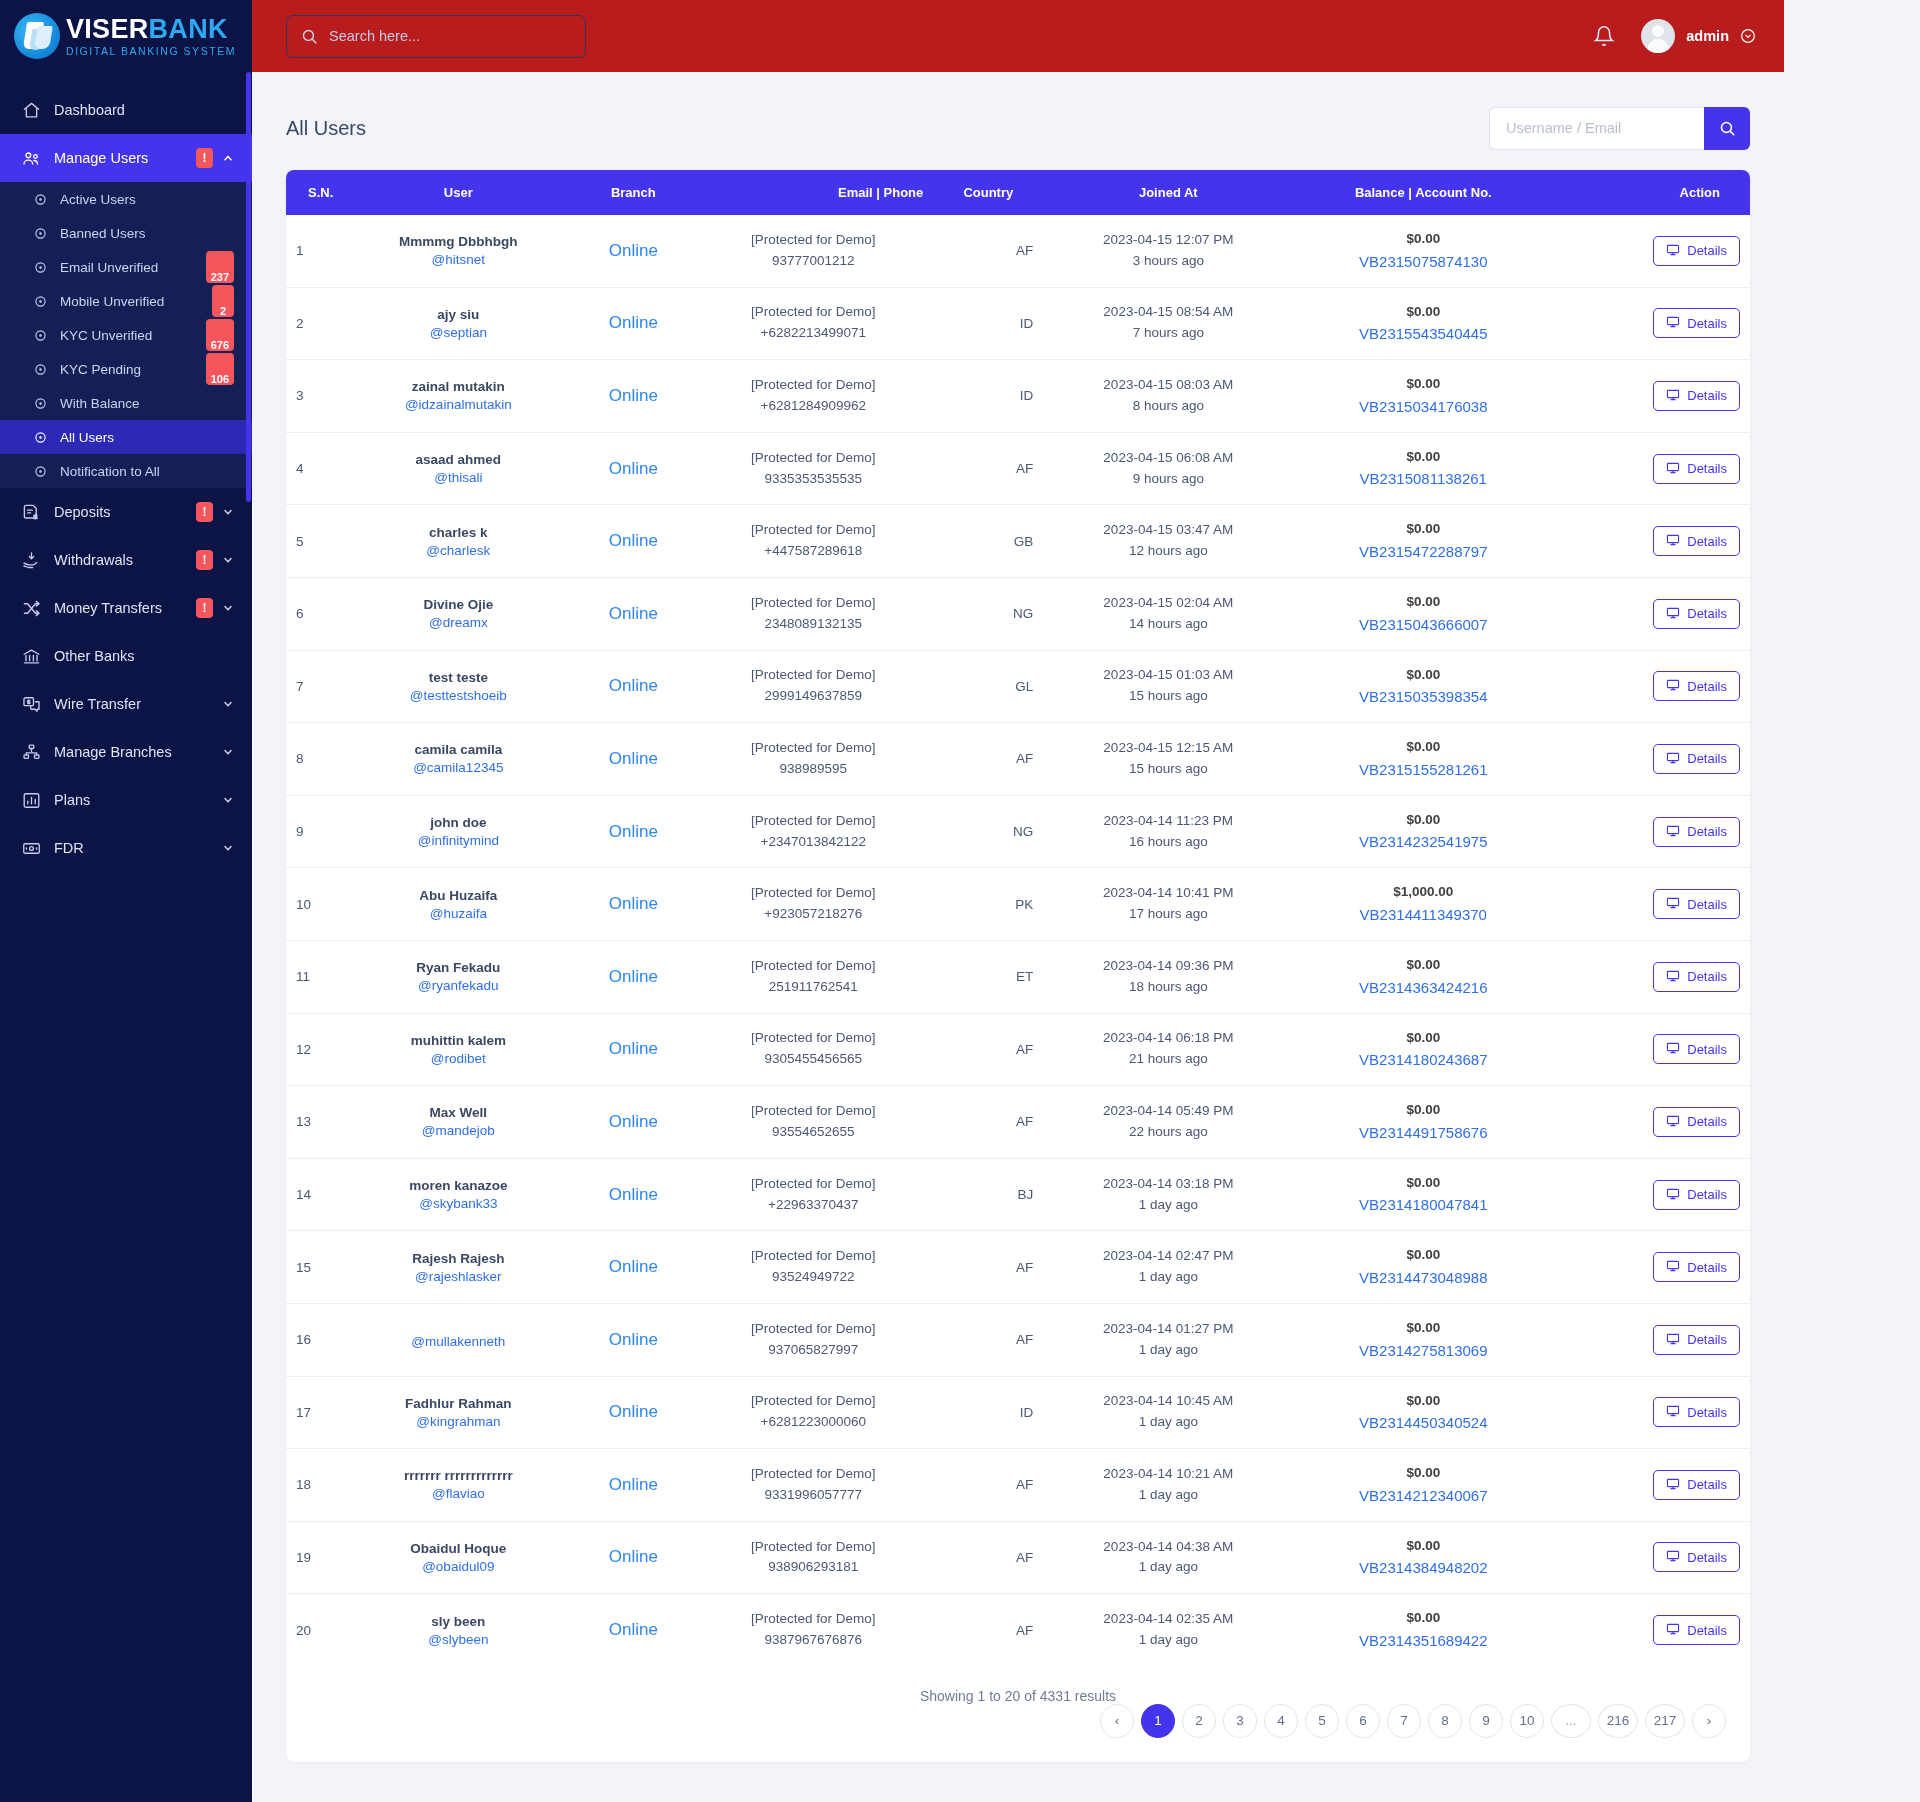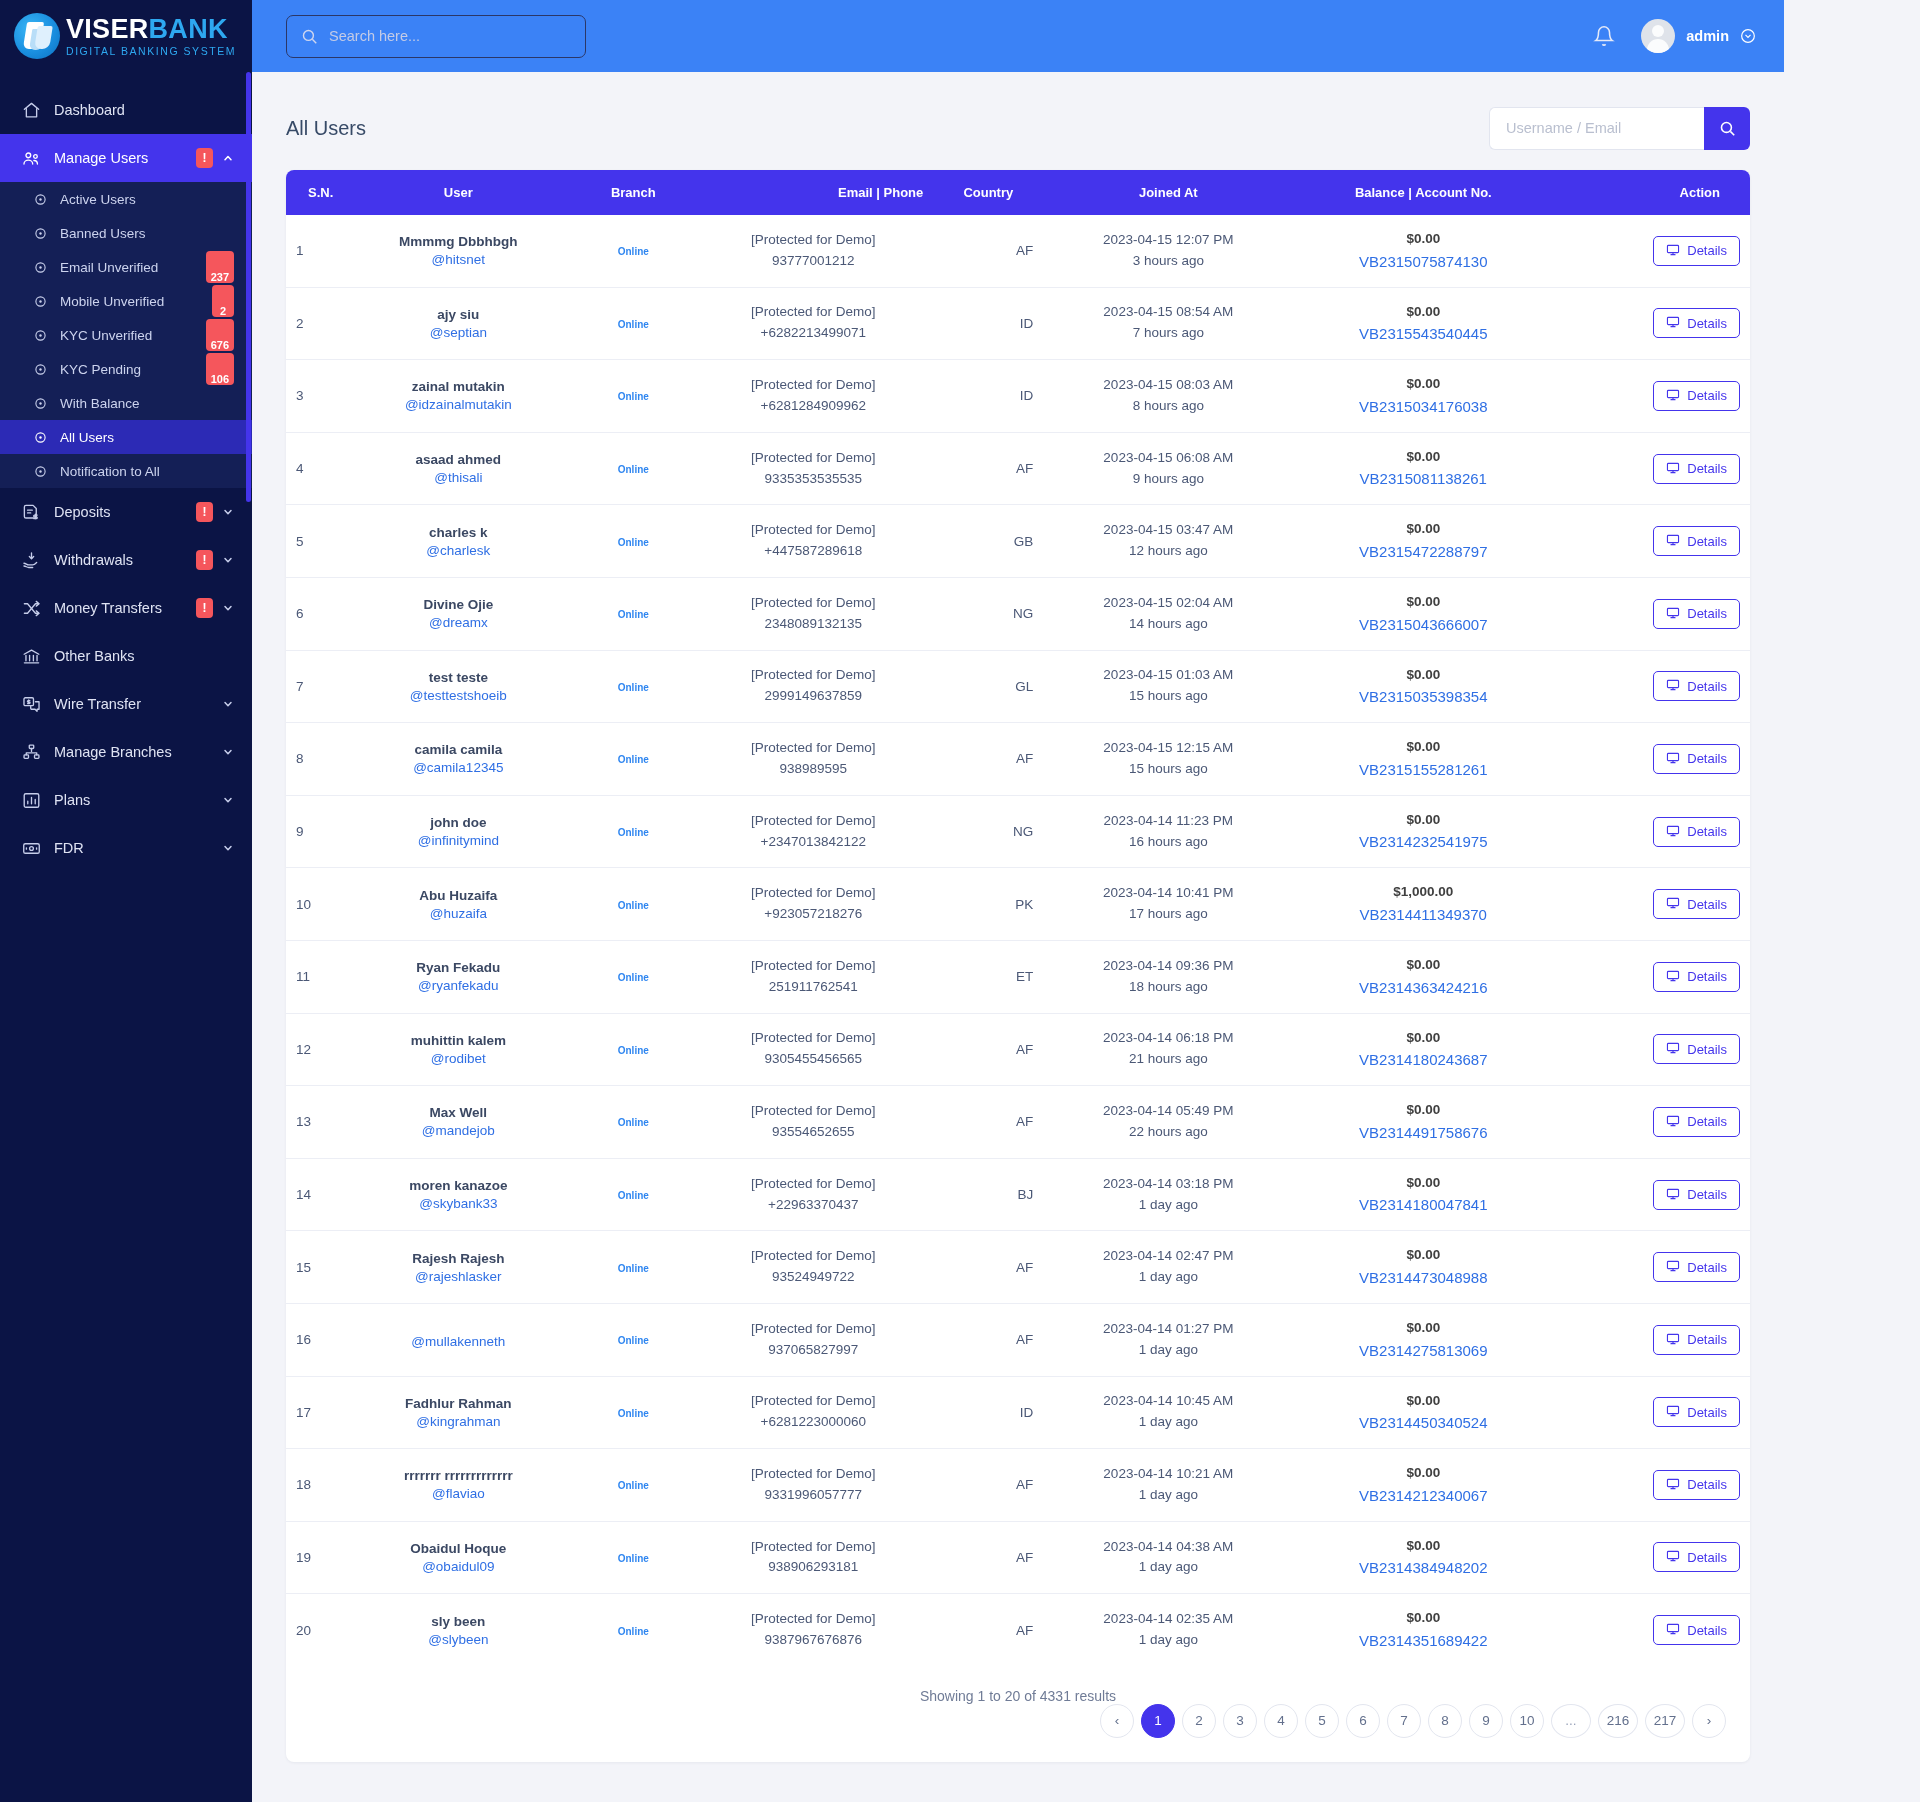--- a/index.html
+++ b/index.html
@@ -148,21 +148,21 @@
     width: 5px; height: 430px;
     background: #4434ec;
     border-radius: 3px;
   }
 
   
   .main { flex: 1 1 auto; display: flex; flex-direction: column; min-width: 0; }
 
   .topbar {
     height: 72px;
-    background: #3b82f6;
+    background: #b91c1c;
     display: flex;
     align-items: center;
     padding: 0 28px 0 34px;
     flex: 0 0 72px;
   }
   .searchbox {
     width: 300px;
     height: 43px;
     border: 1px solid #2b3768;
     border-radius: 7px;
@@ -298,21 +298,21 @@
     font-size: 13.5px;
     color: #4b5876;
     vertical-align: middle;
   }
   table.users tbody tr:last-child td { border-bottom: 0; }
   td.c-sn { text-align: left; padding-left: 22px; color: #6b7793; font-size: 13px; }
   td.c-user { text-align: center; }
   td.c-user .nm { font-weight: bold; color: #3b4863; font-size: 13.5px; display: block; }
   td.c-user .un { color: #2f6fe4; font-size: 13.5px; display: block; margin-top: 3px; }
   td.c-branch { text-align: center; }
-  td.c-branch .bv { color: #2f86f0; font-weight: bold; font-size: 10px; }
+  td.c-branch .bv { color: #2f86f0; font-weight: normal; font-size: 17px; }
   td.c-contact { text-align: center; color: #6f7b96; line-height: 1.55; font-size: 13px; }
   td.c-country { text-align: right; font-weight: normal; color: #3b4863; font-size: 13.5px; }
   td.c-joined { text-align: center; line-height: 1.55; color: #6f7b96; font-size: 13px; }
   td.c-bal { text-align: center; line-height: 1.6; }
   td.c-bal .amt { font-weight: bold; color: #404040; font-size: 13.5px; display: block; }
   td.c-bal .acc { color: #2f6fe4; font-size: 15px; display: block; }
   td.c-action { text-align: right; padding-right: 30px; }
 
   .btn-details {
     display: inline-flex;

